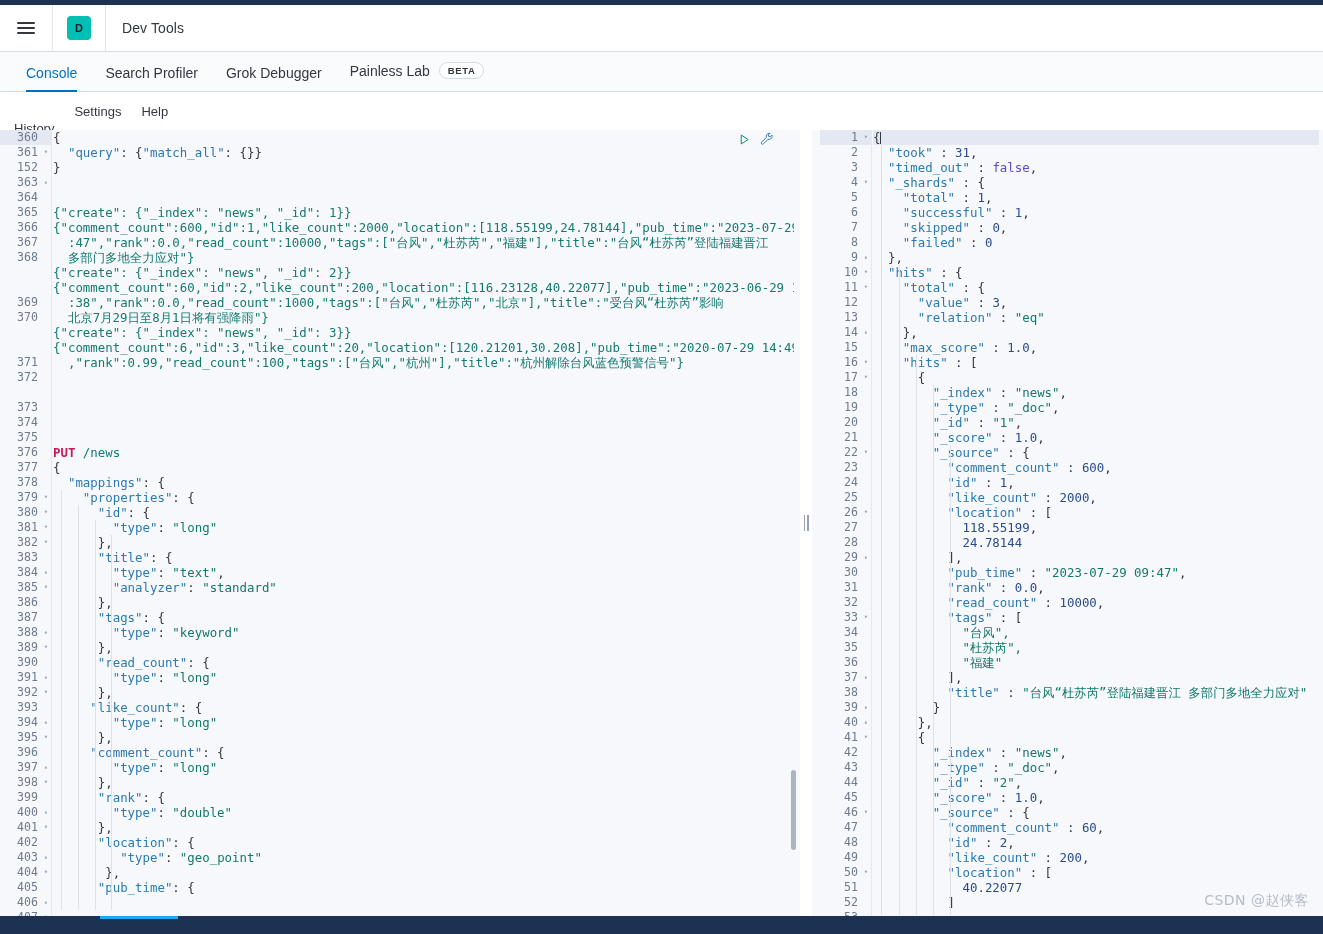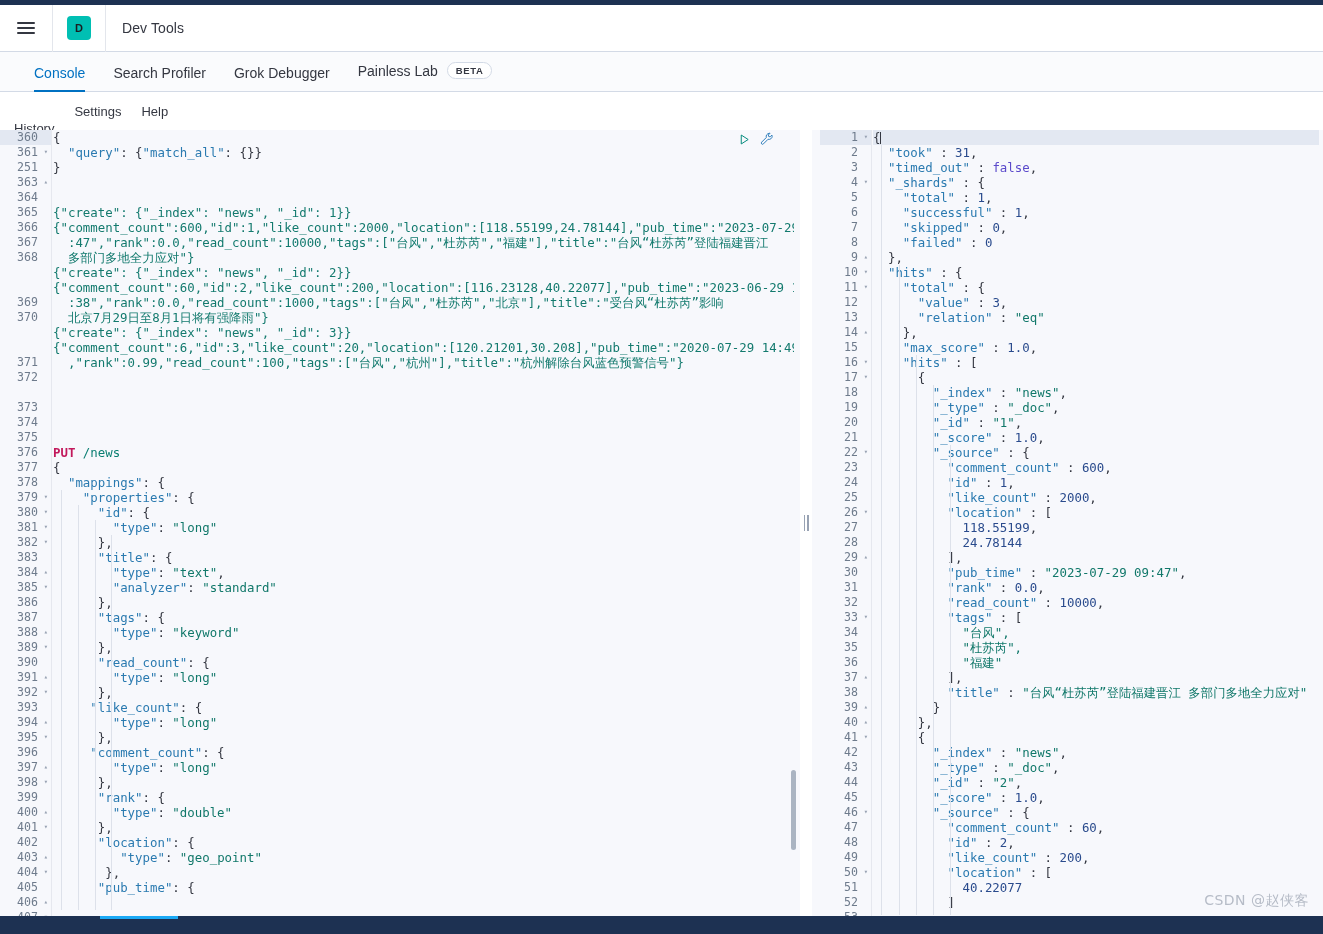--- a/index.html
+++ b/index.html
@@ -40,21 +40,21 @@
     margin:0 14px;
   }
   .app-title {
     font-size:14px; color:#343741; padding-left:16px; letter-spacing:0.1px;
   }
 
   
   .tabbar {
     position:absolute; top:52px; left:0; width:1323px; height:40px;
     background:#fafbfd; border-bottom:1px solid #d3dae6;
-    display:flex; align-items:flex-end; padding-left:20px;
+    display:flex; align-items:flex-end; padding-left:12px;
   }
   .tab {
     position:relative; font-size:14px; color:#343741;
     padding:0 14px 11px 14px; cursor:pointer; line-height:1;
     display:flex; align-items:center; gap:9px;
   }
   .tab.active { color:#0071c2; font-weight:400; }
   .tab.active::after {
     content:""; position:absolute; left:14px; right:14px; bottom:-1px;
     height:2px; background:#0071c2;
@@ -227,21 +227,21 @@
       <a class="">Help</a>
     </div>
 
   <div class="console">
 
     <div class="pane pane-left">
       <div class="editor-surface">
         <div class="gutter" id="left-gutter">
             <div class="gutter-row hl">360</div>
             <div class="gutter-row">361<span class="fold">▾</span></div>
-            <div class="gutter-row">251</div>
+            <div class="gutter-row">152</div>
             <div class="gutter-row">363<span class="fold">▴</span></div>
             <div class="gutter-row">364</div>
             <div class="gutter-row">365</div>
             <div class="gutter-row">366</div>
             <div class="gutter-row">367</div>
             <div class="gutter-row">368</div>
             <div class="gutter-row"></div>
             <div class="gutter-row"></div>
             <div class="gutter-row">369</div>
             <div class="gutter-row">370</div>

